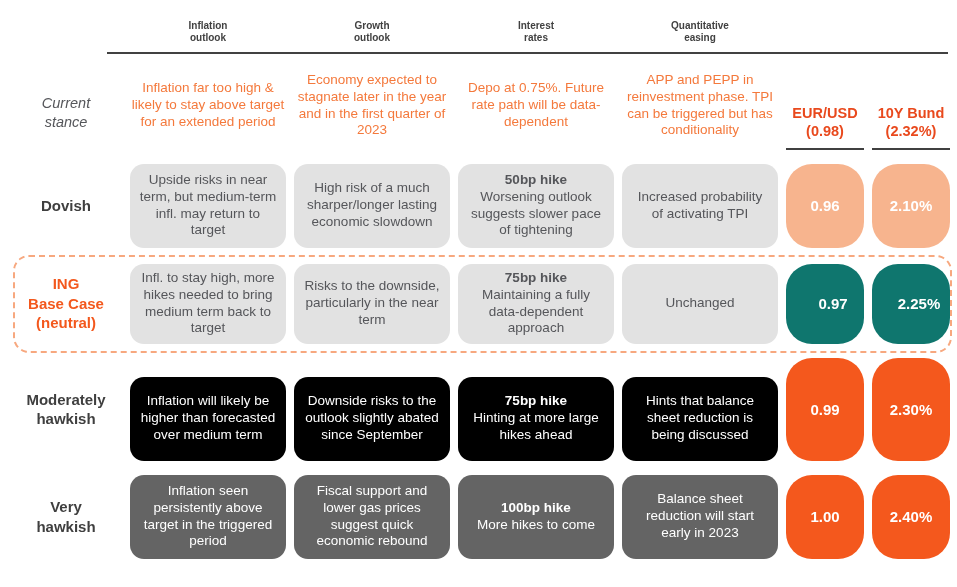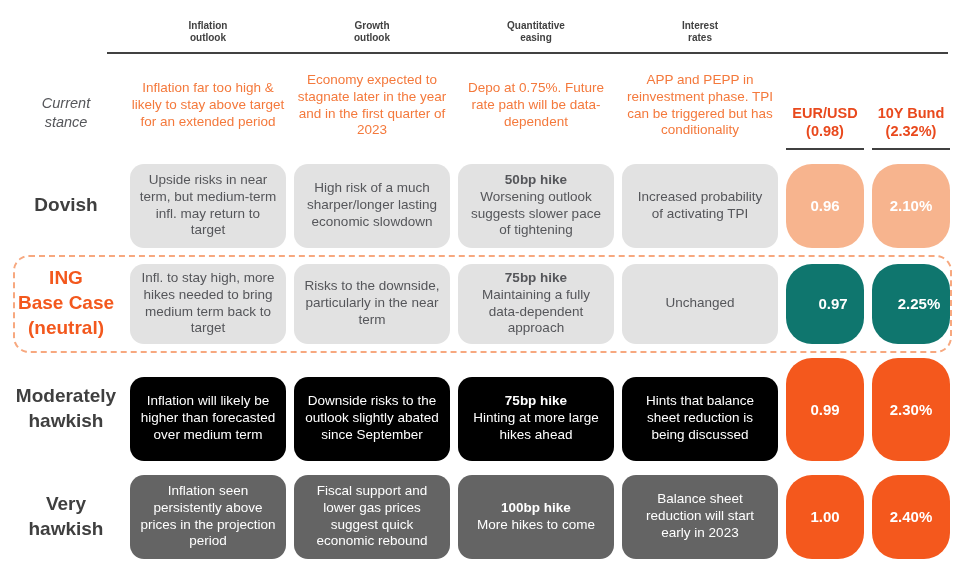--- a/index.html
+++ b/index.html
@@ -29,21 +29,21 @@
   .stance-text { color:#f4793c; text-align:center; font-size:13.5px; line-height:1.24; }
   .mkt-hdr {
     color:#e9491d; font-weight:bold; text-align:center; font-size:14.5px;
     line-height:1.25; align-self:end; border-bottom:2px solid #404040;
     padding-bottom:7px; white-space:pre-line;
   }
   
   .row { margin-top:14px; }
   .rowlabel {
     display:flex; align-items:center; justify-content:center; text-align:center;
-    font-weight:bold; color:#3f3f3f; font-size:19px; line-height:1.3;
+    font-weight:bold; color:#3f3f3f; font-size:15px; line-height:1.3;
     white-space:pre-line;
   }
   .box {
     border-radius:14px; padding:6px 9px; display:flex; align-items:center;
     justify-content:center; text-align:center; font-size:13.5px;
     line-height:1.24; min-height:84px; box-sizing:border-box;
   }
   .light { background:#e2e2e2; color:#55565a; }
   .mid   { background:#000000; color:#ffffff;margin-top:19px; }
   .dark  { background:#646464; color:#ffffff; }
@@ -72,24 +72,24 @@
 <body>
 
 <div class="canvas">
 
   <div class="grid hdr-row">
     <div></div>
     <div class="col-hdr">Inflation
 outlook</div>
     <div class="col-hdr">Growth
 outlook</div>
+    <div class="col-hdr">Interest
+rates</div>
     <div class="col-hdr">Quantitative
 easing</div>
-    <div class="col-hdr">Interest
-rates</div>
     <div></div>
     <div></div>
   </div>
   <div class="divider"></div>
 
   <div class="grid stance-row">
     <div class="stance-label">Current
 stance</div>
     <div class="stance-text">Inflation far too high &amp; likely to stay above target for an extended period</div>
     <div class="stance-text">Economy expected to stagnate later in the year and in the first quarter of 2023</div>
@@ -158,21 +158,21 @@
         <span>Hints that balance sheet reduction is being discussed</span>
       </div>
     <div class="vbox hot">0.99</div>
     <div class="vbox hot">2.30%</div>
   </div>
 
   <div class="grid row">
     <div class="rowlabel">Very
 hawkish</div>
     <div class="box dark">
-        <span>Inflation seen persistently above prices in the projection period</span>
+        <span>Inflation seen persistently above target in the triggered period</span>
       </div>
     <div class="box dark">
         <span>Fiscal support and lower gas prices suggest quick economic rebound</span>
       </div>
     <div class="box dark">
         <span><b class="bline">100bp hike</b><span>More hikes to come</span></span>
       </div>
     <div class="box dark">
         <span>Balance sheet reduction will start early in 2023</span>
       </div>

